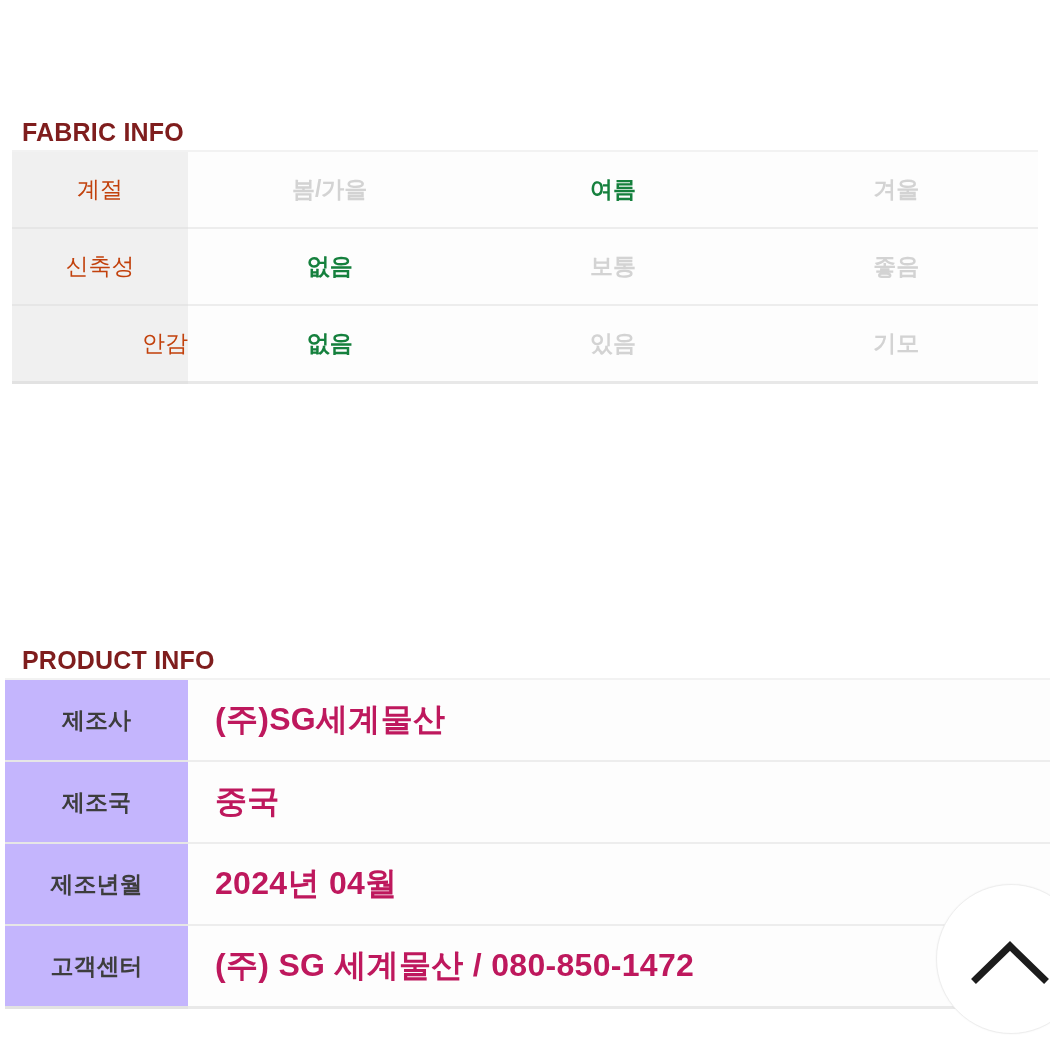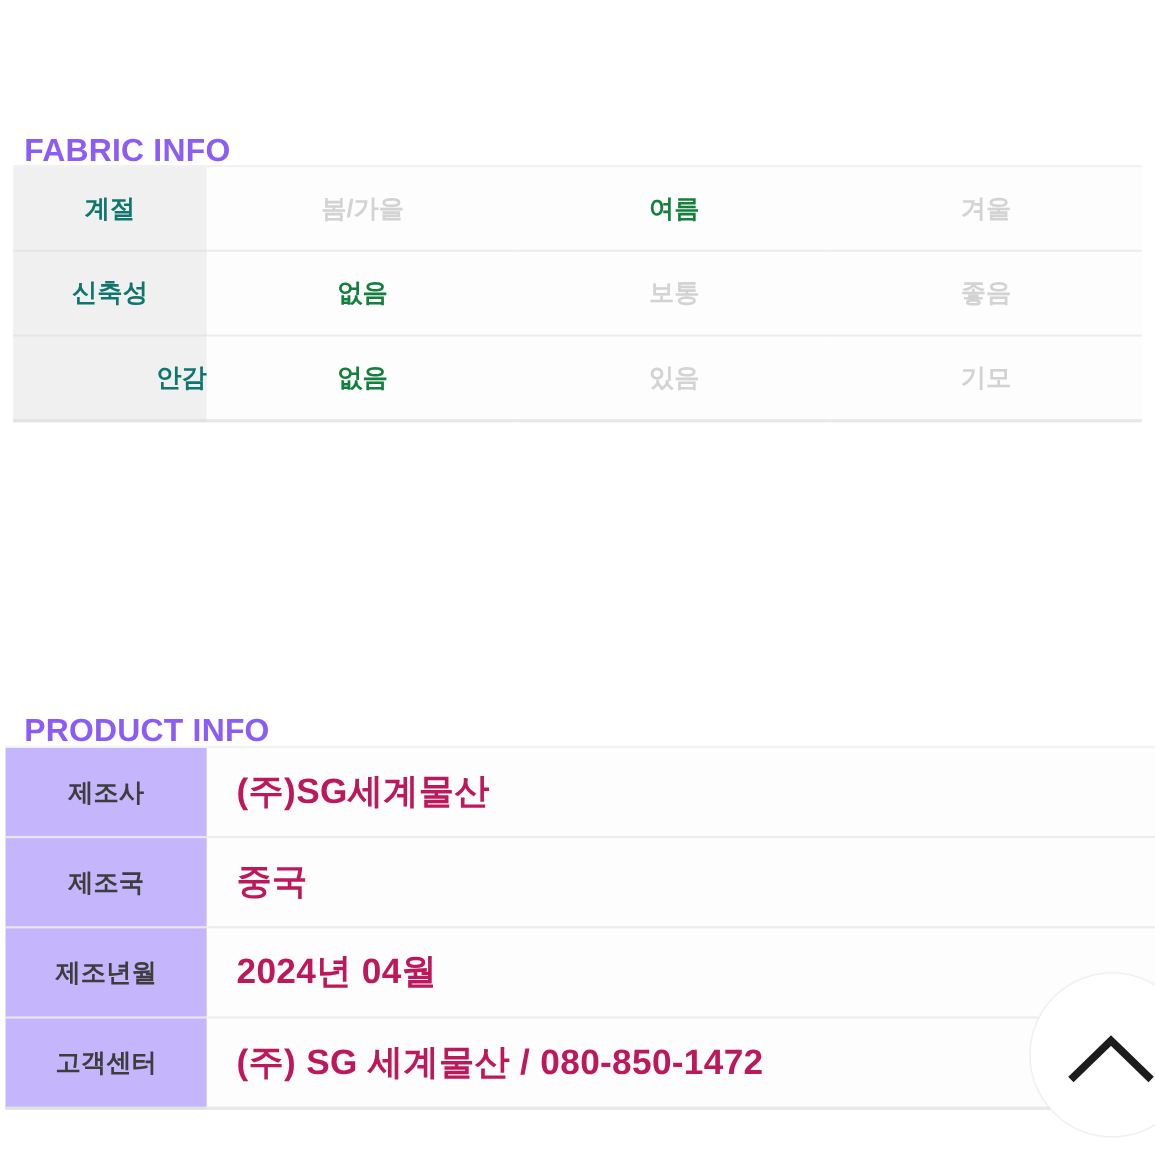--- a/index.html
+++ b/index.html
@@ -19,24 +19,24 @@
 
   .page {
     position: relative;
     width: 1050px;
     height: 1050px;
     background: #ffffff;
   }
 
   
   .section-heading {
-    font-size: 29px;
+    font-size: 25px;
     font-weight: bold;
     letter-spacing: 0.2px;
-    color: #8b5cf6;
+    color: #7f1d1d;
     line-height: 1;
   }
 
   
   .fabric-section {
     position: absolute;
     left: 0;
     top: 0;
     width: 1050px;
   }
@@ -64,22 +64,22 @@
   .fabric-table tr:first-child td {
     border-top: 2px solid #f2f2f2;
   }
   .fabric-table tr:last-child td {
     border-bottom: 3px solid #e8e8e8;
   }
   .fabric-label {
     width: 176px;
     background: #f0f0f0;
     font-size: 23px;
-    font-weight: bold;
-    color: #0f766e;
+    font-weight: normal;
+    color: #c2410c;
     border-bottom: 2px solid #e6e6e6 !important;
   }
   .fabric-table tr:last-child .fabric-label {
     border-bottom: 3px solid #e2e2e2 !important;
     text-align: right;
   }
   .fabric-opt {
     font-size: 23px;
     font-weight: bold;
     background: #fdfdfd;

